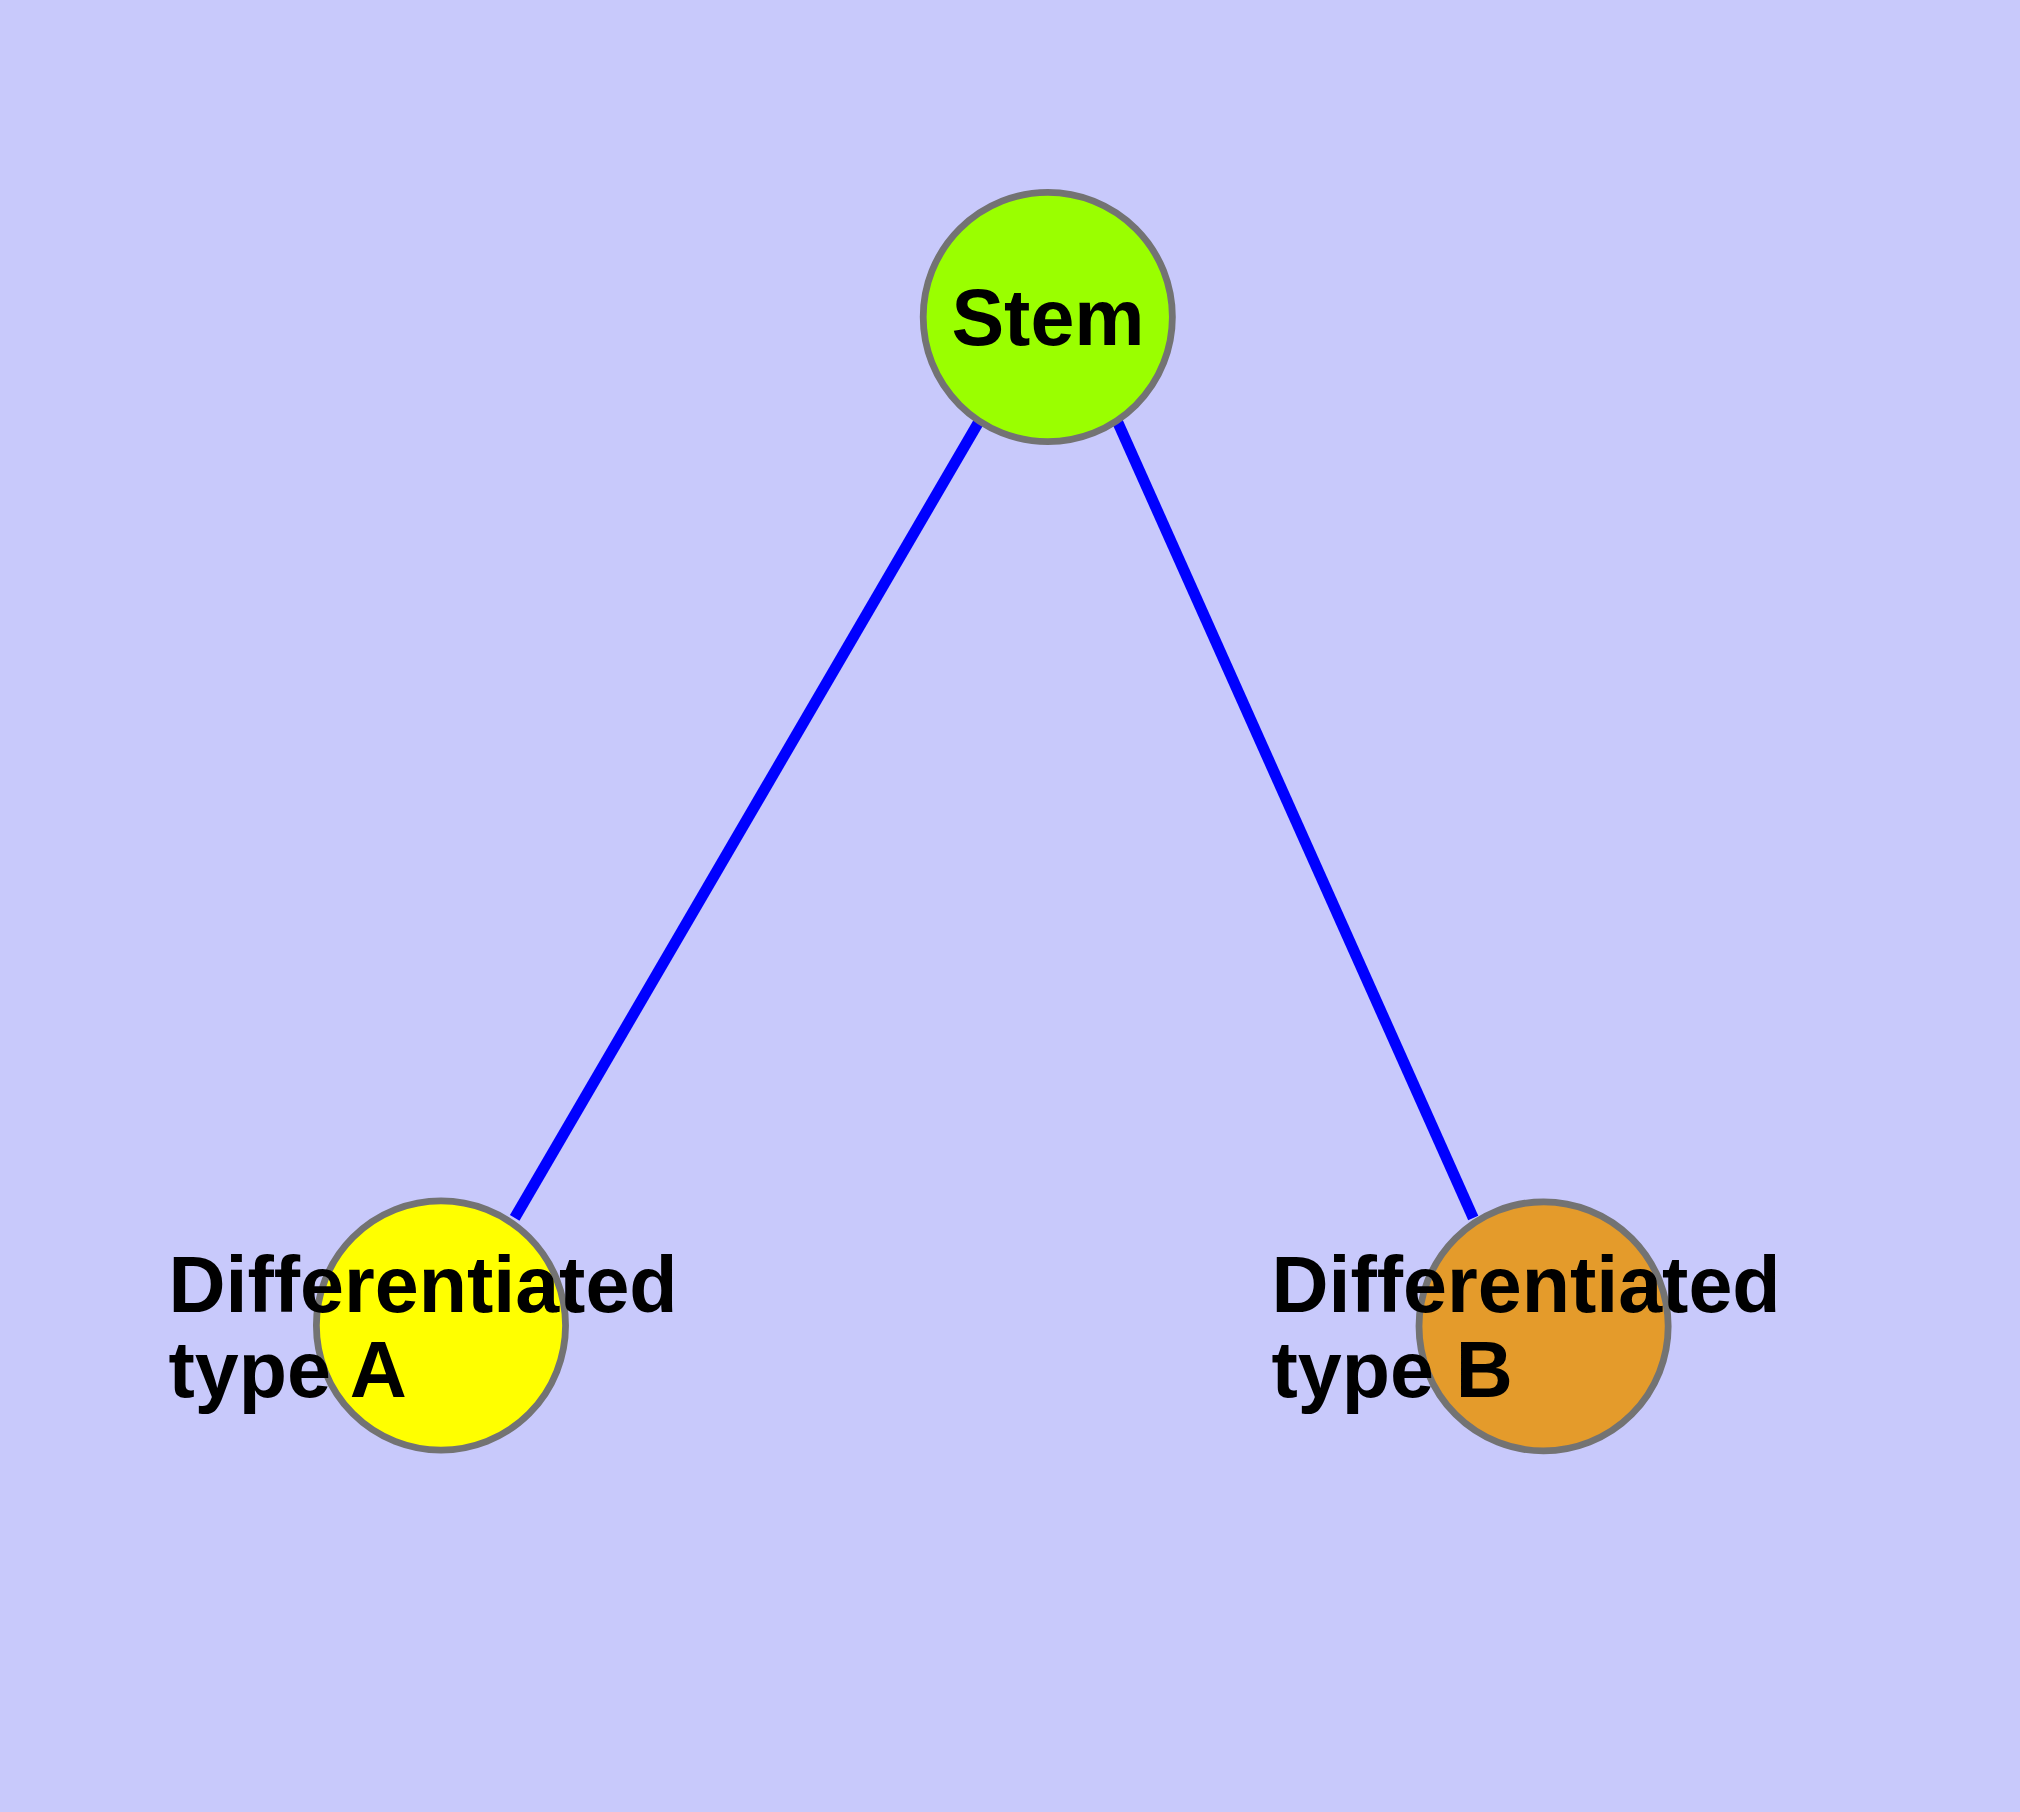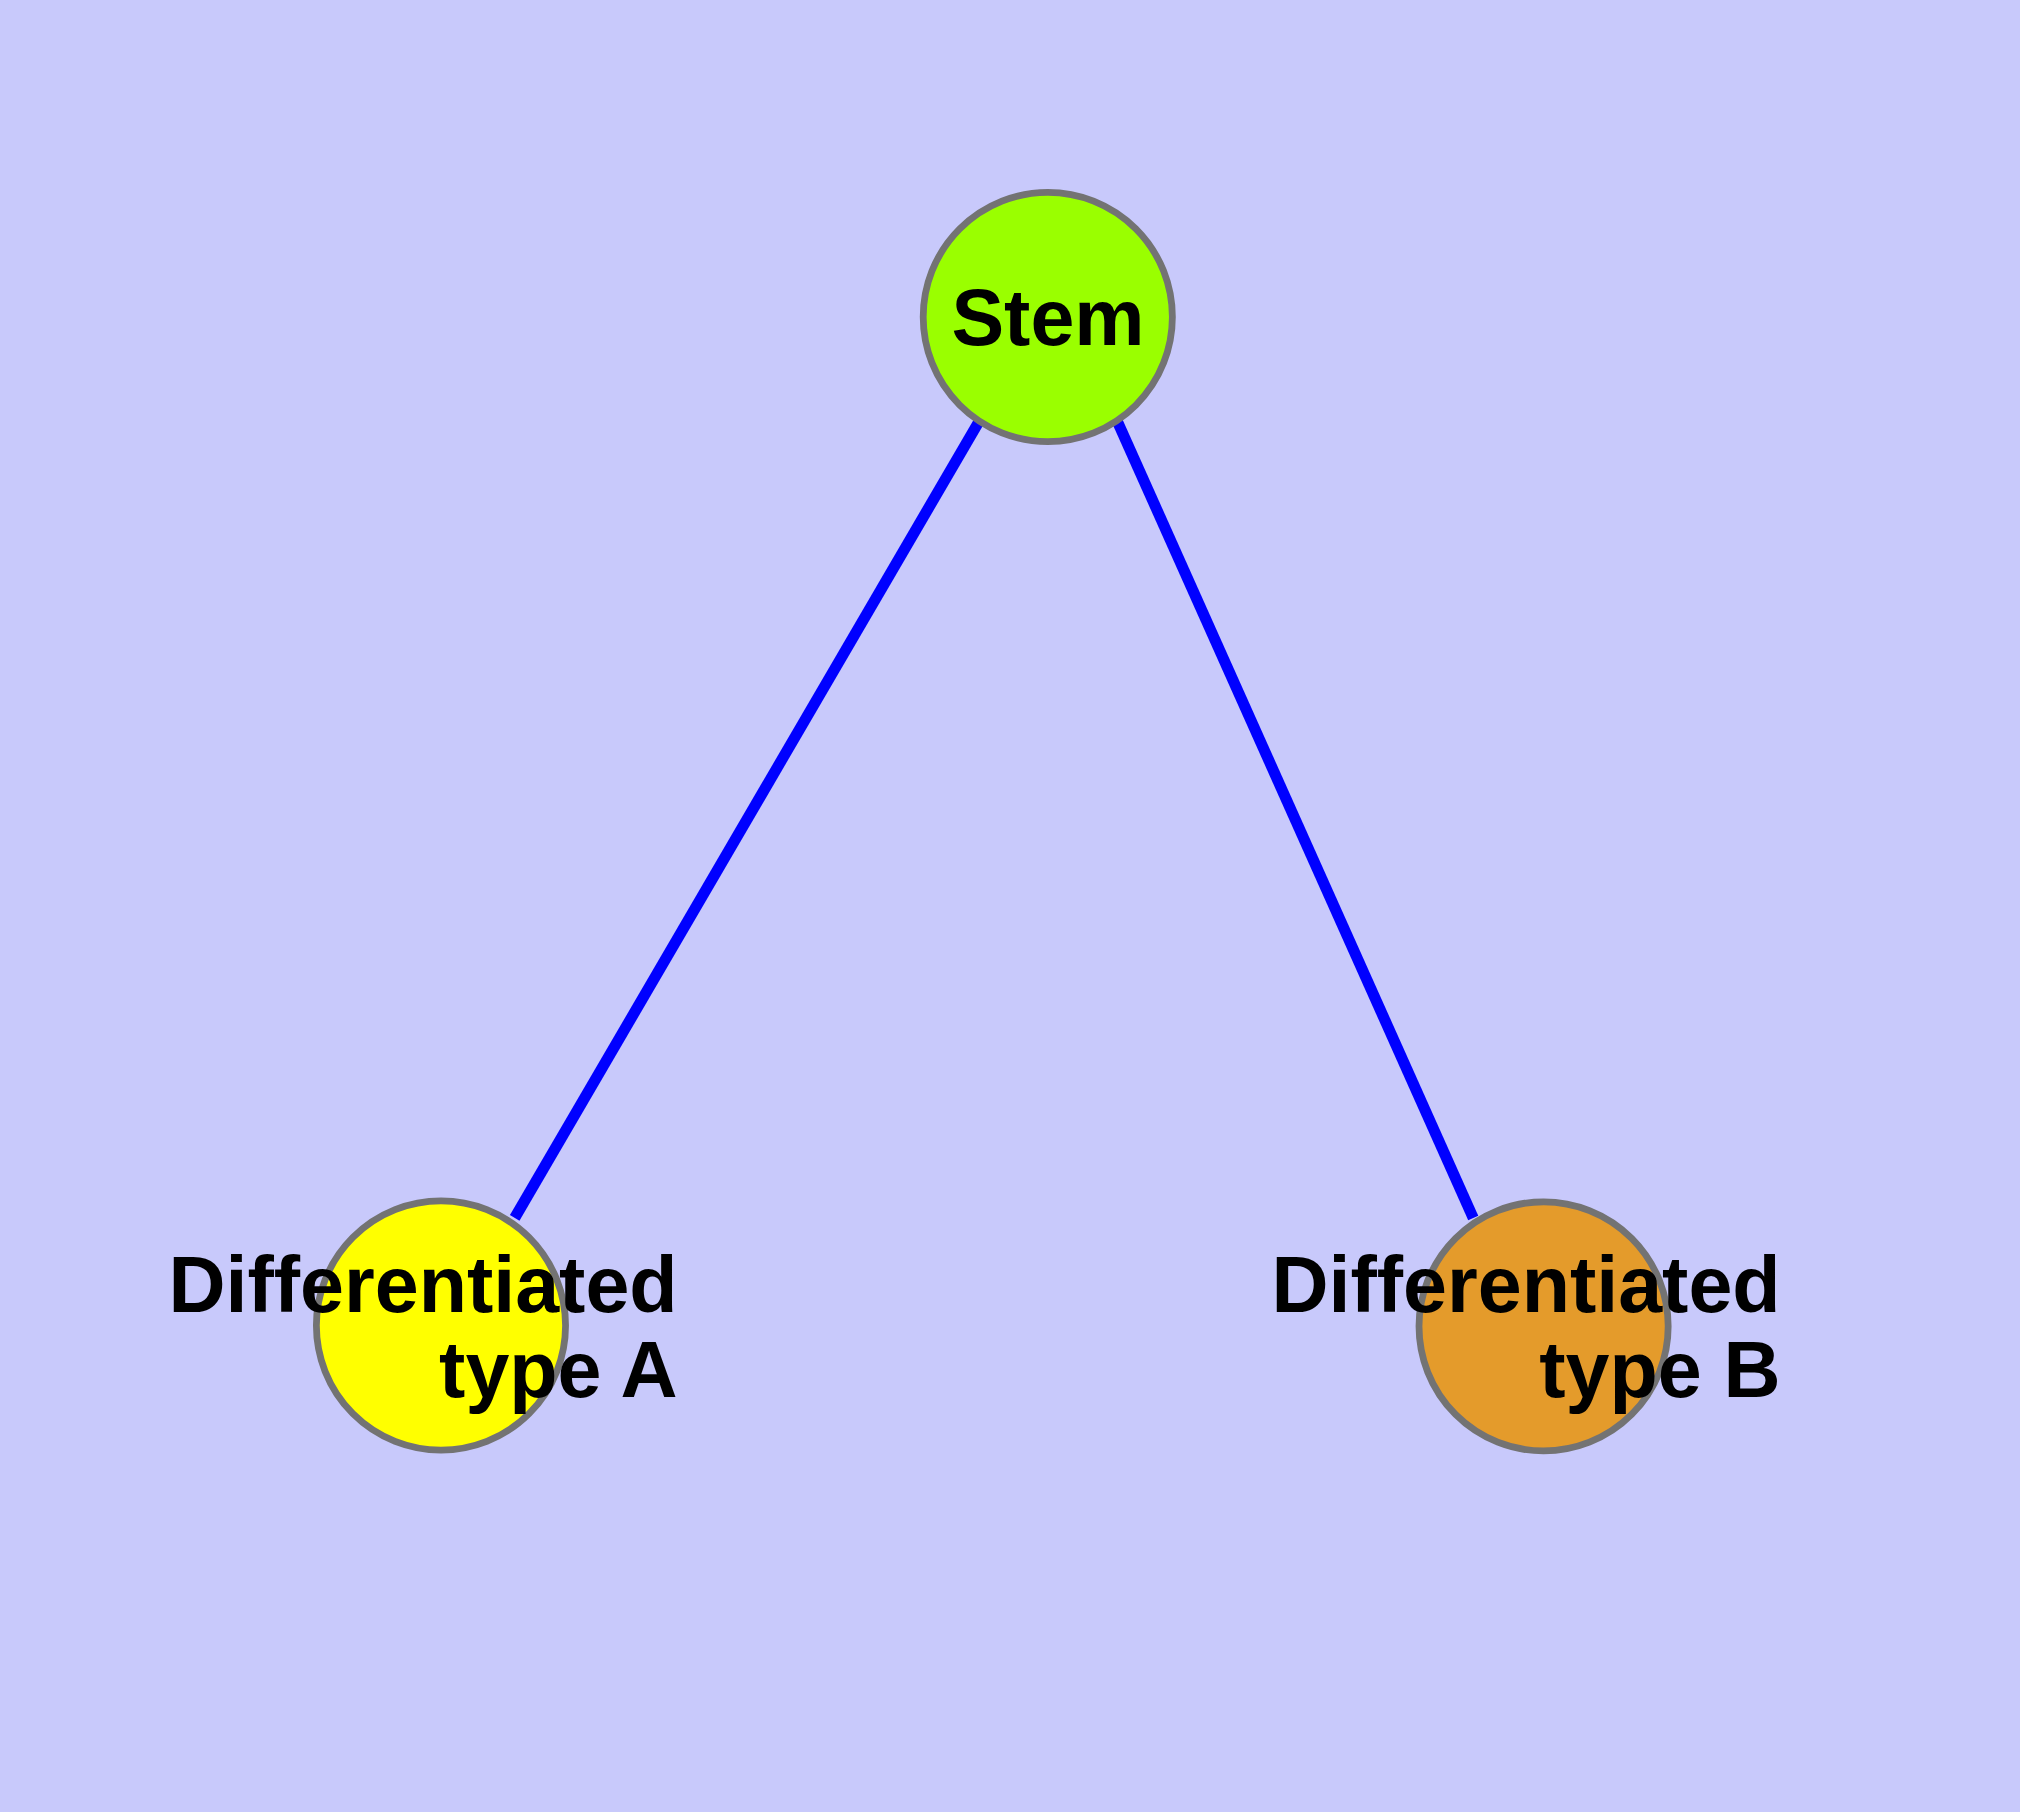--- a/index.html
+++ b/index.html
@@ -22,21 +22,21 @@
   #graph-svg {
     position: absolute;
     top: 0;
     left: 0;
     width: 2021px;
     height: 1812px;
     display: block;
   }
   .node-label {
     position: absolute;
-    text-align: right;
+    text-align: left;
     color: #000000;
     font-family: "Liberation Sans", sans-serif;
     font-weight: bold;
     font-size: 79px;
     line-height: 85px;
     white-space: pre;
     pointer-events: none;
     transform: translate(-50%, -50%);
   }
   #label-stem {

